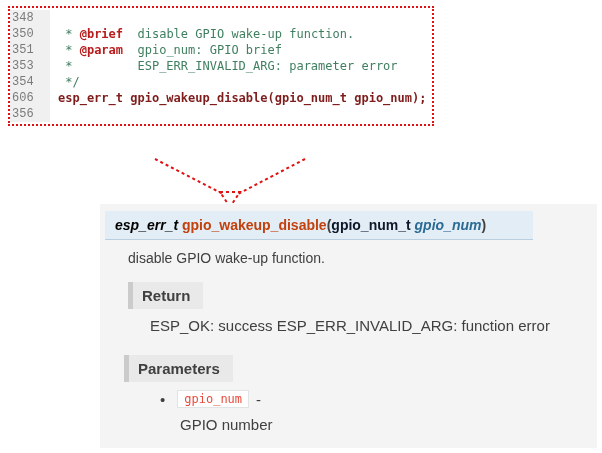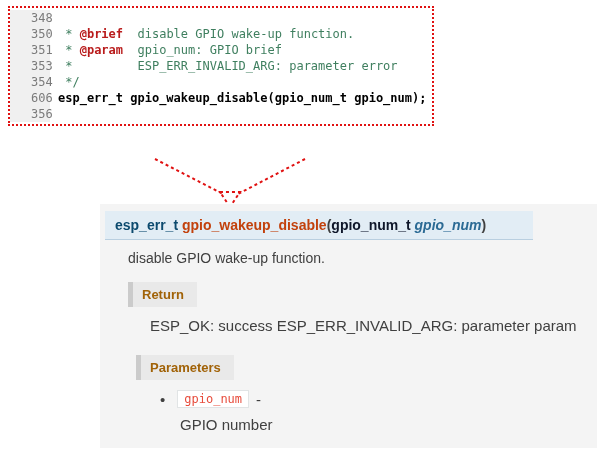--- a/index.html
+++ b/index.html
@@ -14,58 +14,58 @@
   
   .code-box {
     position:absolute; left:8px; top:6px; width:426px;
     border:2px dotted #e01111; background:#ffffff;
     padding:2px 0;
   }
   .code-row { display:flex; height:16px; line-height:16px;
     font-family:"DejaVu Sans Mono", monospace; font-size:12px; }
   .gutter {
     flex:none; width:40px; background:#f0f0f0; color:#7a7a7a;
-    padding-left:21px; white-space:pre;
+    padding-left:2px; white-space:pre;font-family:Liberation Mono, monospace;
   }
   .fold { color:#8a8a8a; font-size:11px; }
   .code-text { white-space:pre; padding-left:8px; color:#000; }
   .c-comment { color:#3F7F5F; }
   .c-tag { color:#b91c1c; font-weight:bold; }
-  .c-code-bold { color:#000000; font-weight:bold; }
+  .c-code-bold { color:#7f1d1d; font-weight:bold; }
 
   
   .arrow-wrap { position:absolute; left:143px; top:157px; width:182px; height:52px; }
 
   
   .docs-panel {
     position:absolute; left:100px; top:204px; width:497px; height:244px;
     background:#f4f4f4; color:#404040;
   }
   .sig-bar {
     position:absolute; left:5px; top:7px; min-width:428px; width:fit-content;
     background:#e2edf5; border-bottom:1px solid #b9cfe0;
     padding:6px 10px; font-size:14px; font-weight:bold;
     white-space:pre; color:#404040;
   }
-  .sig-ret { color:#0c4a6e; text-decoration:none; }
+  .sig-ret { color:#000000; text-decoration:none;font-style:italic; }
   .sig-name { color:#c2410c; }
   .sig-paren { color:#404040; }
   .sig-ptype { color:#0f172a; text-decoration:none; }
   .sig-pname { color:#2b6a94; font-style:italic; }
 
   .docs-desc { position:absolute; left:28px; top:46px; font-size:14px; }
 
   .adm-header {
     position:absolute; width:fit-content;
     background:#e9e9e9; border-left:5px solid #cbcbcb;
     padding:5px 13px 5px 9px;
-    font-size:13px; font-weight:bold; color:#a16207;
+    font-size:15px; font-weight:bold; color:#404040;
   }
   #return-header { left:28px; top:78px; }
-  #params-header { left:36px; top:151px;text-align:center; }
+  #params-header { left:24px; top:151px;text-align:center; }
 
   .return-text { position:absolute; left:50px; top:113px; font-size:15px; }
 
   .param-bullet { position:absolute; left:60px; top:186px; display:flex; align-items:center; font-size:15px; }
   .bullet-dot { font-size:15px; margin-right:12px; color:#404040; }
   .param-chip {
     font-family:"DejaVu Sans Mono", monospace; font-size:12px;
     color:#e74c3c; background:#ffffff; border:1px solid #e1e4e5;
     padding:1px 6px; margin-right:7px;
   }
@@ -124,21 +124,21 @@
 </div>
 
 <div class="docs-panel">
 
   <div class="sig-bar"><a class="sig-ret">esp_err_t </a><span class="sig-name">gpio_wakeup_disable</span><span class="sig-paren">(</span><a class="sig-ptype">gpio_num_t </a><span class="sig-pname">gpio_num</span><span class="sig-paren">)</span></div>
 
   <div class="docs-desc">disable GPIO wake-up function.</div>
 
   <div class="adm-header" id="return-header">Return</div>
 
-  <div class="return-text">ESP_OK: success ESP_ERR_INVALID_ARG: parameter param</div>
+  <div class="return-text">ESP_OK: success ESP_ERR_INVALID_ARG: function error</div>
 
   <div class="adm-header" id="params-header">Parameters</div>
 
   <div class="param-bullet">
     <span class="bullet-dot">•</span>
     <span class="param-chip">gpio_num</span>
     <span> - </span>
   </div>
 
   <div class="param-desc">GPIO number</div>

